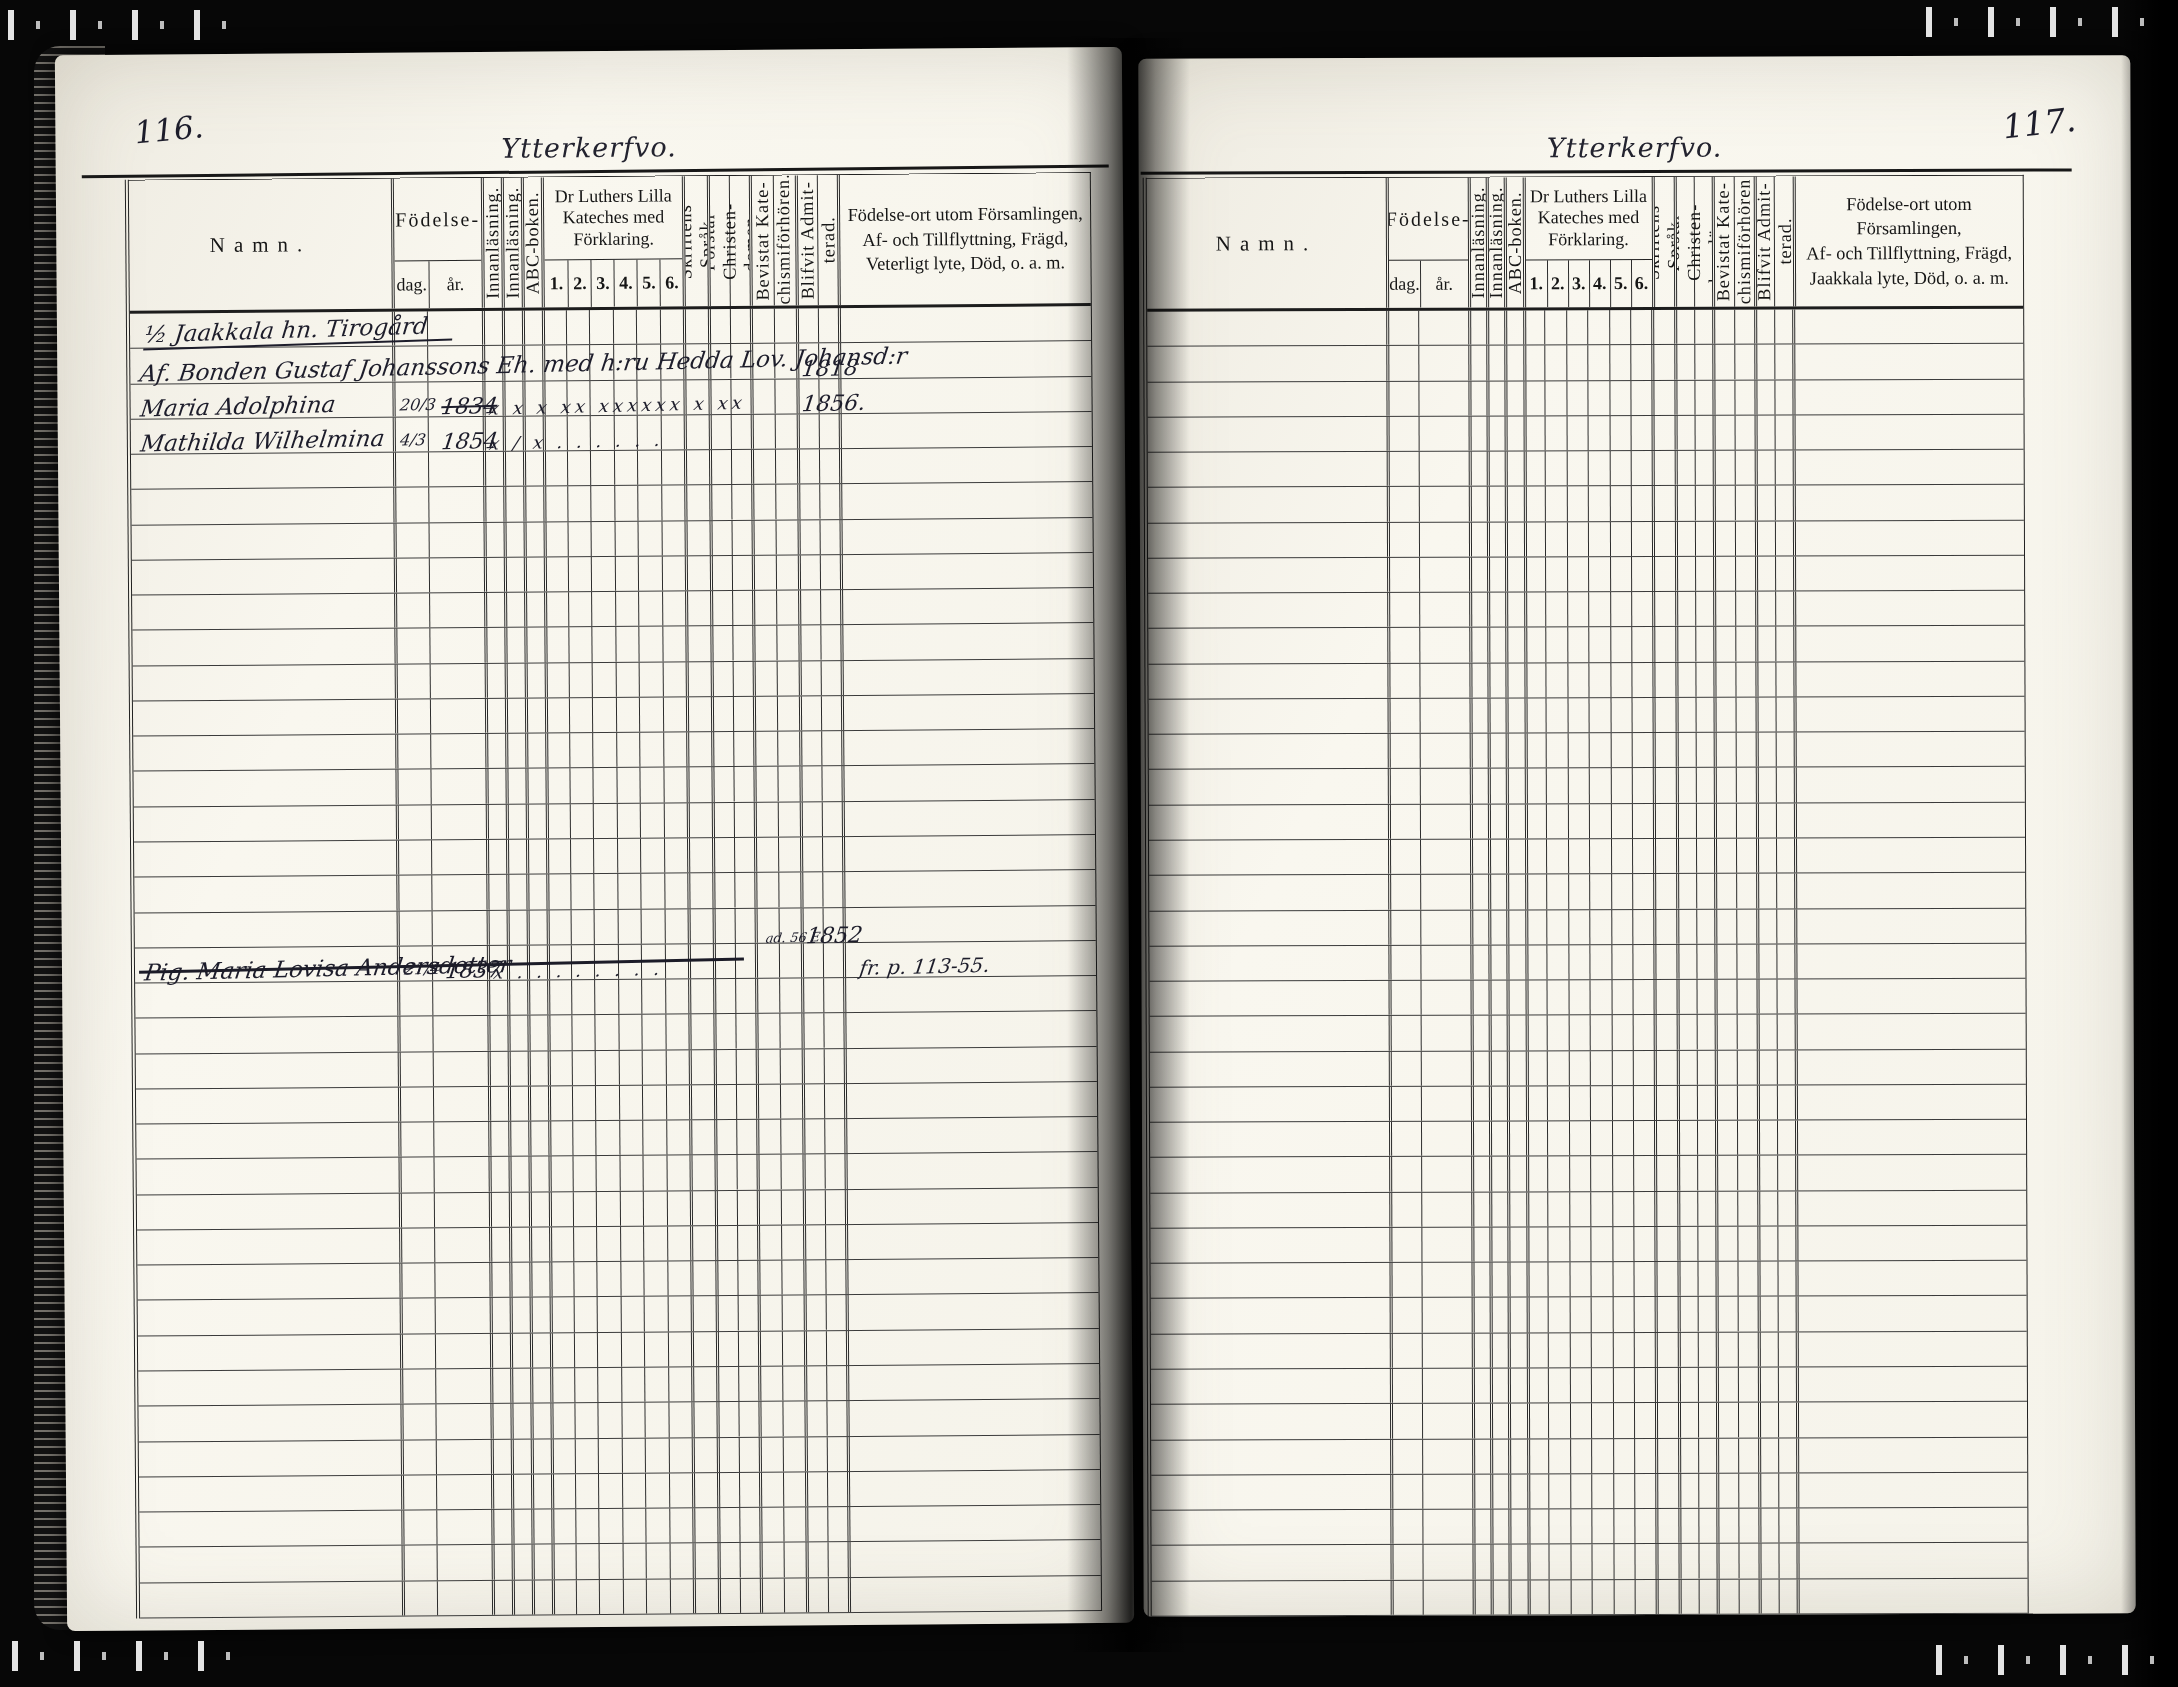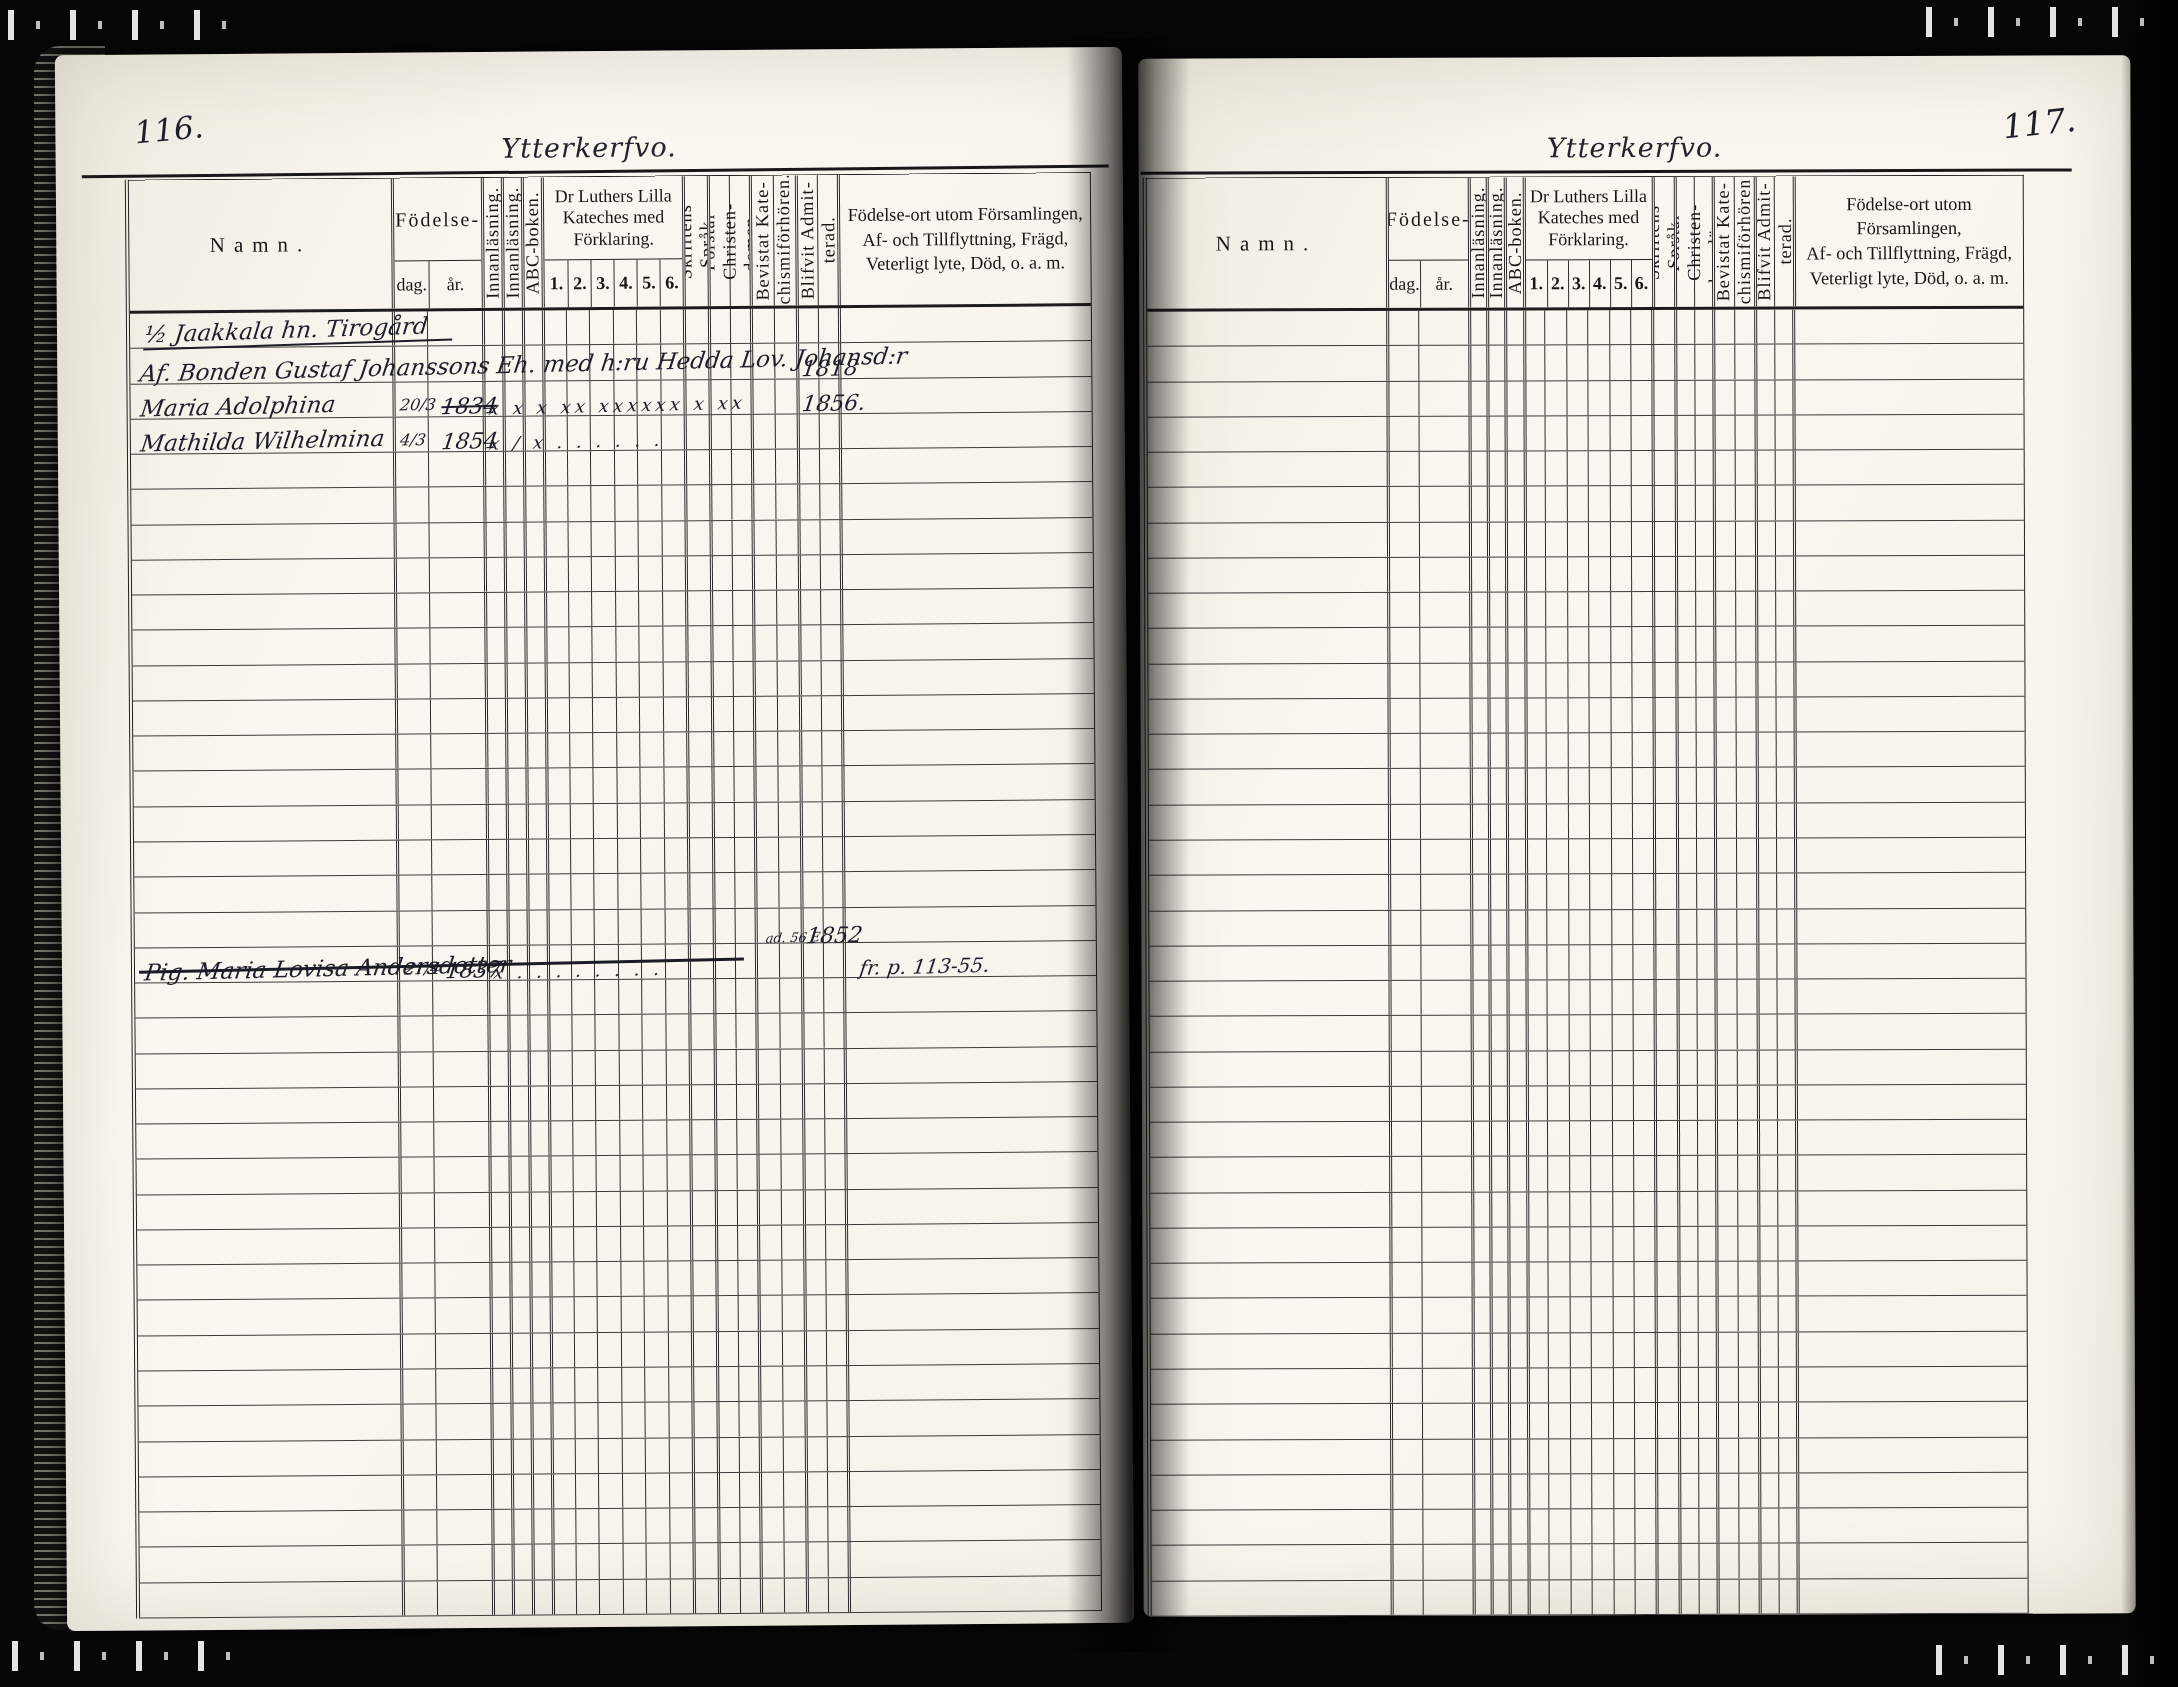--- a/index.html
+++ b/index.html
@@ -1031,21 +1031,21 @@
             <span class="vtext">Bevistat Kate-
 chismiförhören</span>
           </div>
           <div class="hc b2 mid" style="width: 4.4%;">
             <span class="vtext">Blifvit Admit-
 terad.</span>
           </div>
           <div class="hc b2" style="width: 26.3%;">
             <span class="lbl-ort">Födelse-ort utom Församlingen,
 Af- och Tillflyttning, Frägd,
-Veterligt lyte, Död, o. a. m.</span>
+Jaakkala lyte, Död, o. a. m.</span>
           </div>
         </div>
         <div class="tbody">
           <div class="trow">
             <div class="td" style="width: 27.3%;"></div>
             <div class="td b2" style="width: 3.6%;"></div>
             <div class="td b1" style="width: 5.7%;"></div>
             <div class="td b2" style="width: 2.1%;"></div>
             <div class="td b2" style="width: 2.1%;"></div>
             <div class="td b2" style="width: 2.1%;"></div>

